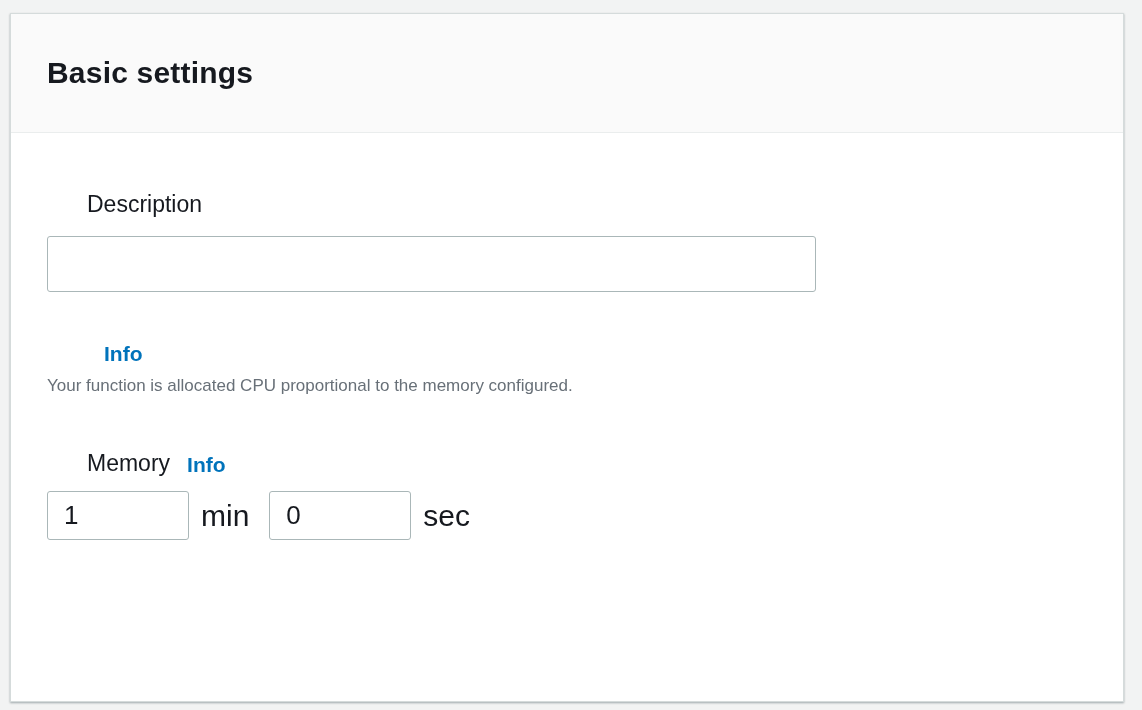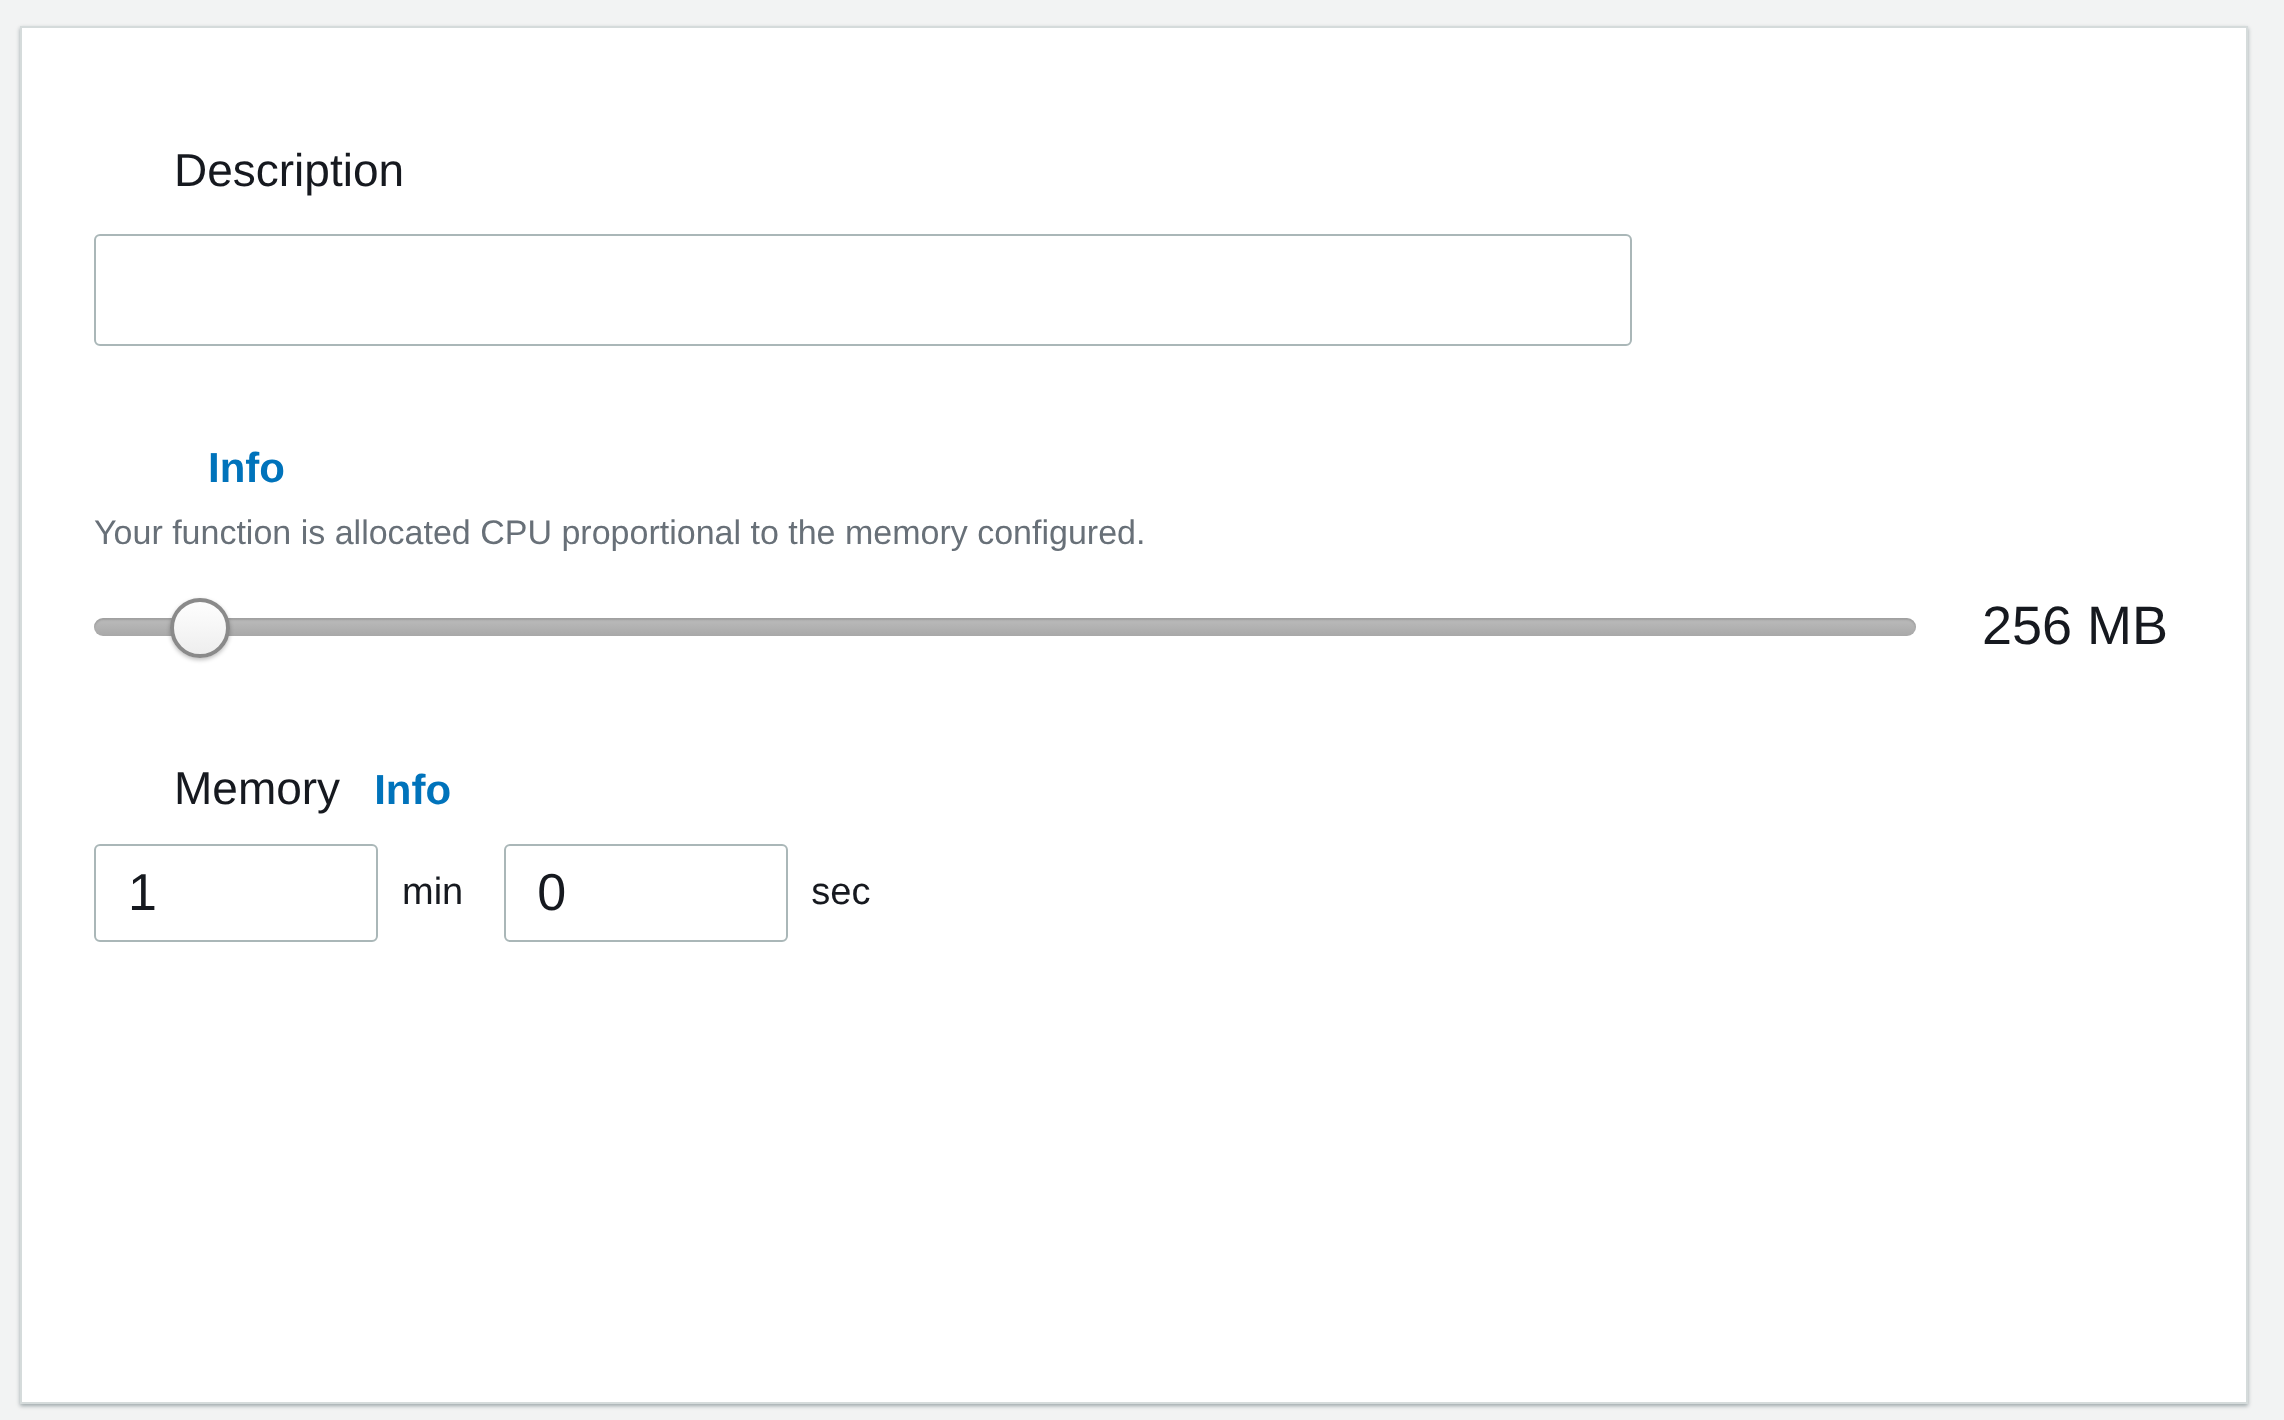--- a/index.html
+++ b/index.html
@@ -134,53 +134,49 @@
     border: 1px solid #aab7b8;
     border-radius: 3px;
     background: #ffffff;
     font-family: "Liberation Sans", sans-serif;
     font-size: 26px;
     color: #16191f;
     padding: 0 0 0 16px;
     outline: none;
   }
   .unit-label {
-    font-size: 19px;
+    font-size: 30px;
     color: #16191f;
     margin-left: 12px;
   }
   .unit-label.first { margin-right: 20px; }
 </style>
 </head>
 <body>
 
 <div class="card">
 
+  <div class="card-header">
+    <h2>Basic settings</h2>
+  </div>
 
   <div class="card-body">
 
     <div class="description-section">
       <div class="field-label-row">
         <span class="field-label">Description</span>
       </div>
       <input class="description-input" type="text" value="" style="">
     </div>
 
     <div class="memory-section">
       <div class="field-label-row">
         <a class="info-link" href="#">Info</a>
       </div>
       <div class="helper-text">Your function is allocated CPU proportional to the memory configured.</div>
-      <div class="slider-row">
-        <div class="slider-track-wrap">
-          <div class="slider-track"></div>
-          <div class="slider-handle" style="left: calc(5.8% - 15px);"></div>
-        </div>
-        <span class="slider-value">256 MB</span>
-      </div>
     </div>
 
     <div class="timeout-section">
       <div class="field-label-row">
         <span class="field-label">Memory</span>
         <a class="info-link" href="#">Info</a>
       </div>
       <div class="timeout-row">
         <input class="timeout-input" type="text" value="1" style="">
         <span class="unit-label first">min</span>

